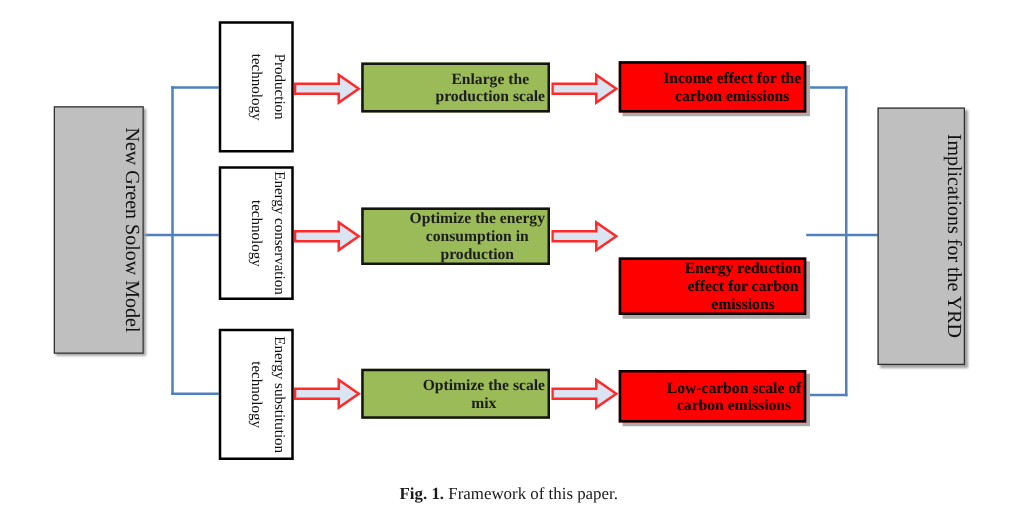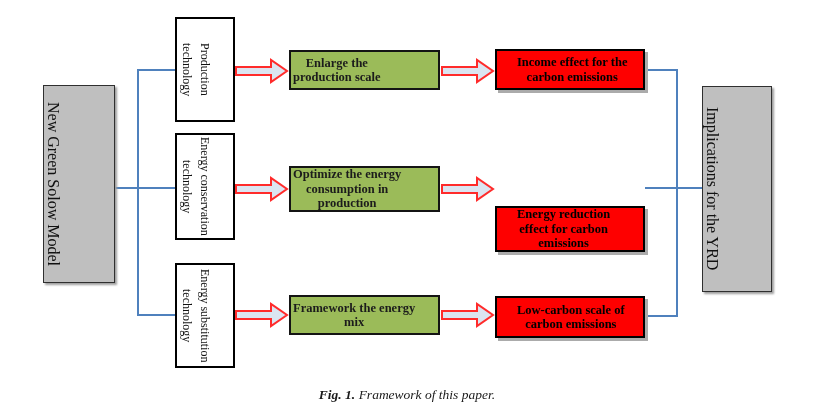--- a/index.html
+++ b/index.html
@@ -1,21 +1,21 @@
 <!DOCTYPE html>
 <html style="--endpoint-fill: #bfbfbf; --mechanism-fill: #9bbb59; --effect-fill: #fe0000; --connector-blue: #4f81bd; --arrow-outline: #ff2b2b; --arrow-fill: #dbe5f1;"><head>
 <meta charset="utf-8">
 <style>
   html,body { margin:0; padding:0; background:#ffffff; }
   .canvas {
     position:relative; width:814px; height:416px; background:#ffffff;
     font-family:"Liberation Serif","DejaVu Serif",serif; overflow:hidden;
   }
   .box {
-    position:absolute; display:flex; align-items:center; justify-content:flex-start;
+    position:absolute; display:flex; align-items:center; justify-content:flex-end;
     text-align:center; box-sizing:border-box;
   }
   .vtext { writing-mode:vertical-rl; text-orientation:mixed; white-space:pre-line; }
 
   
   .endpoint {
     background:var(--endpoint-fill,#bfbfbf);
     border:1px solid #2f2f2f;
     box-shadow:2px 2px 2px #9f9f9f;
   }
@@ -75,21 +75,21 @@
   .c-l-top   { left:137px; top:69px;  width:39px;  height:2px; }
   .c-l-bot   { left:137px; top:314px; width:39px;  height:2px; }
   .c-r-top   { left:645px; top:69px;  width:33px;  height:2px; }
   .c-r-spine { left:676px; top:69px;  width:2px;   height:248px; }
   .c-r-mid   { left:645px; top:187px; width:58px;  height:2px; }
   .c-r-bot   { left:645px; top:315px; width:33px;  height:2px; }
 
   
   .caption {
     position:absolute; left:0; right:0; top:387px;
-    text-align:center; font-size:13.5px; color:#1a1a1a;font-style:italic;
+    text-align:center; font-size:13.5px; color:#1a1a1a;
   }
   .cap-label { font-weight:bold; }
 </style>
 </head>
 <body>
 
 <div class="canvas">
 
   <div class="conn c-l-mid"></div>
   <div class="conn c-l-spine"></div>
@@ -123,21 +123,21 @@
   <div class="box mech row1">
     <span class="lbl">Enlarge the
 production scale</span>
   </div>
   <div class="box mech row2">
     <span class="lbl">Optimize the energy
 consumption in
 production</span>
   </div>
   <div class="box mech row3">
-    <span class="lbl">Framework the energy
+    <span class="lbl">Optimize the scale
 mix</span>
   </div>
 
   <div class="box eff row1">
     <span class="lbl">Income effect for the
 carbon emissions</span>
   </div>
   <div class="box eff row2">
     <span class="lbl">Energy reduction
 effect for carbon

